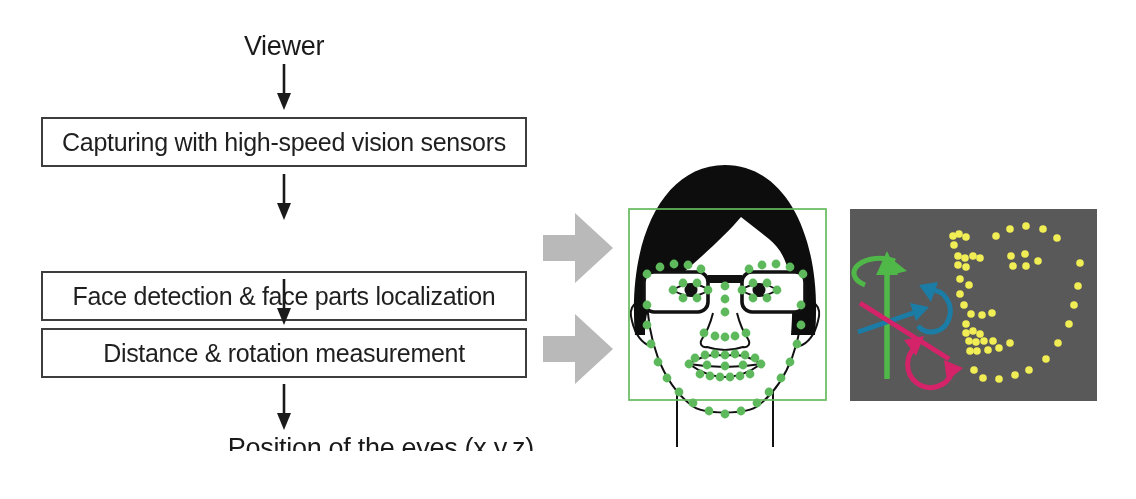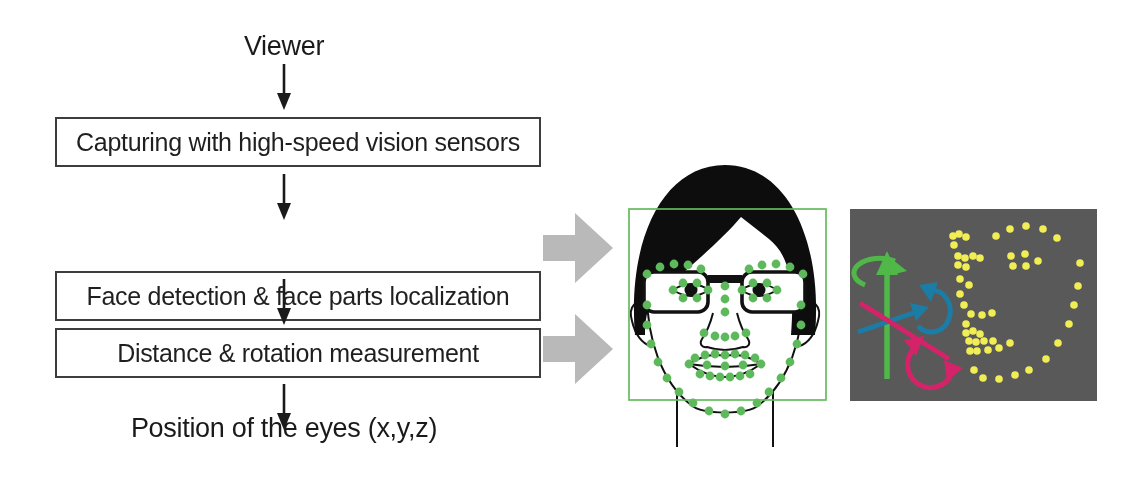--- a/index.html
+++ b/index.html
@@ -6,21 +6,21 @@
   #canvas{
     position:relative;width:1136px;height:451px;background:#ffffff;overflow:hidden;
     font-family:"Liberation Sans",sans-serif;color:#1f1f1f;
   }
   .abs{position:absolute;}
   .flow-label{
     position:absolute;left:34px;width:500px;text-align:center;
     font-size:27px;letter-spacing:-0.3px;color:#1a1a1a;white-space:nowrap;
   }
   .flow-box{
-    position:absolute;left:55px;width:482px;height:46px;
+    position:absolute;left:41px;width:482px;height:46px;
     background:#ffffff;border:2px solid #3d3d3d;
     display:flex;align-items:center;justify-content:center;
     font-size:25px;letter-spacing:-0.3px;color:#1f1f1f;white-space:nowrap;
   }
   .box1{top:117px;}
   .box2{top:223px;margin-top:48px;}
   .box3{top:328px;text-align:center;}
   .flow-arrow{position:absolute;left:274px;width:20px;height:46px;}
   .fa1{top:64px;} .fa2{top:174px;} .fa3{top:279px;} .fa4{top:384px;}
   .block-arrow{position:absolute;left:543px;width:70px;height:72px;}
@@ -55,21 +55,21 @@
     <polygon points="10,46 3,29 17,29" fill="#1a1a1a"></polygon>
   </svg>
 
   <div class="flow-box box3">Distance &amp; rotation measurement</div>
 
   <svg class="flow-arrow fa4" viewBox="0 0 20 46">
     <line x1="10" y1="0" x2="10" y2="30" stroke="#1a1a1a" stroke-width="2.6"></line>
     <polygon points="10,46 3,29 17,29" fill="#1a1a1a"></polygon>
   </svg>
 
-  <div class="flow-label" style="top:413px;">Position of the eyes (x,y,z)</div>
+  <div class="flow-label" style="top:433px;text-align:right;">Position of the eyes (x,y,z)</div>
 
   <svg class="block-arrow ba1" viewBox="0 0 70 72">
     <polygon points="0,22 32,22 32,0 70,35 32,70 32,48 0,48" fill="#b9b9b9"></polygon>
   </svg>
   <svg class="block-arrow ba2" viewBox="0 0 70 72">
     <polygon points="0,22 32,22 32,0 70,35 32,70 32,48 0,48" fill="#b9b9b9"></polygon>
   </svg>
 
   <svg class="abs" style="left:605px;top:155px;width:250px;height:300px" viewBox="0 0 250 300">
     <line x1="72" y1="225" x2="72" y2="292" class="ink"></line>

